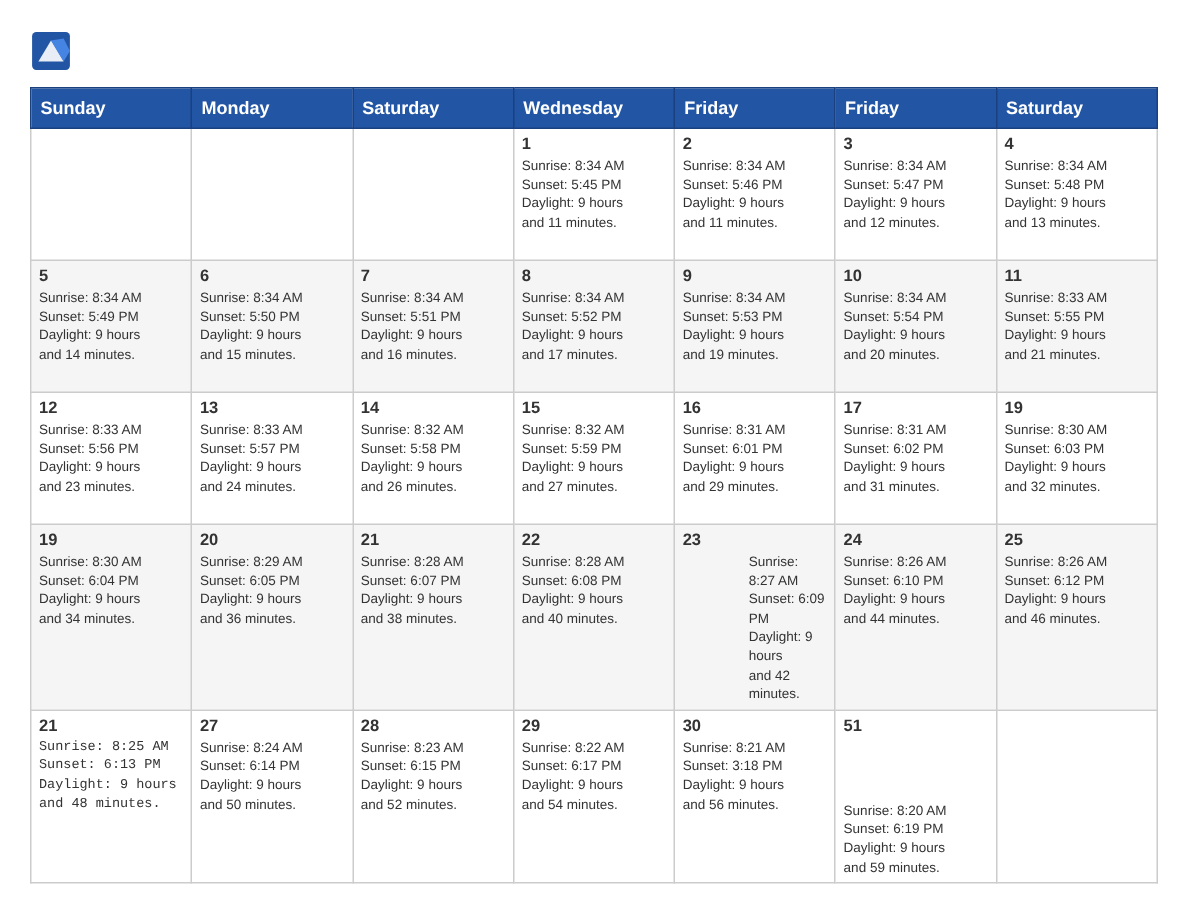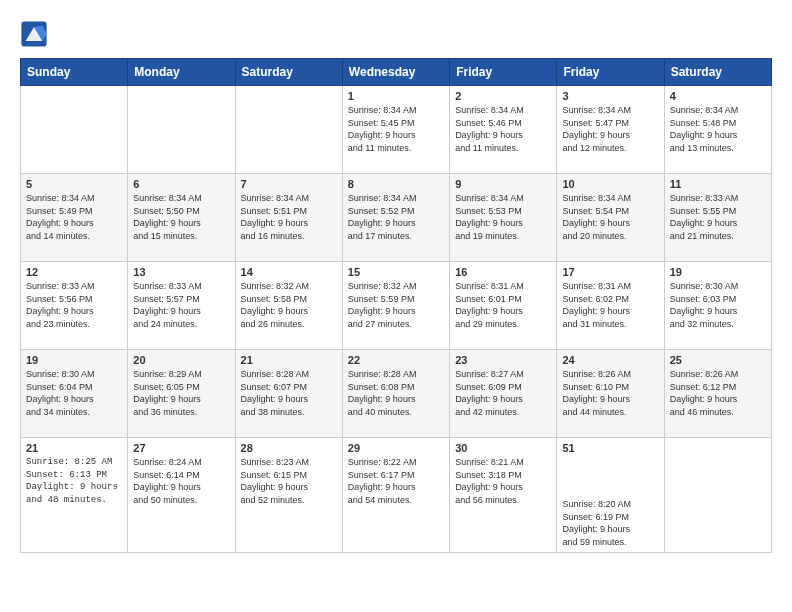--- a/index.html
+++ b/index.html
@@ -292,21 +292,21 @@
           </td>
           <td>
             <div class="day-num">22</div>
             <div class="day-info" style="white-space: pre-line;">Sunrise: 8:28 AM
 Sunset: 6:08 PM
 Daylight: 9 hours
 and 40 minutes.</div>
           </td>
           <td>
             <div class="day-num">23</div>
-            <div class="day-info" style="white-space: pre-line;">Sunrise: 8:27 AM
+            <div class="day-info" style="white-space: pre-line; margin-left: 44px;">Sunrise: 8:27 AM
 Sunset: 6:09 PM
 Daylight: 9 hours
 and 42 minutes.</div>
           </td>
           <td>
             <div class="day-num">24</div>
             <div class="day-info" style="white-space: pre-line;">Sunrise: 8:26 AM
 Sunset: 6:10 PM
 Daylight: 9 hours
 and 44 minutes.</div>

